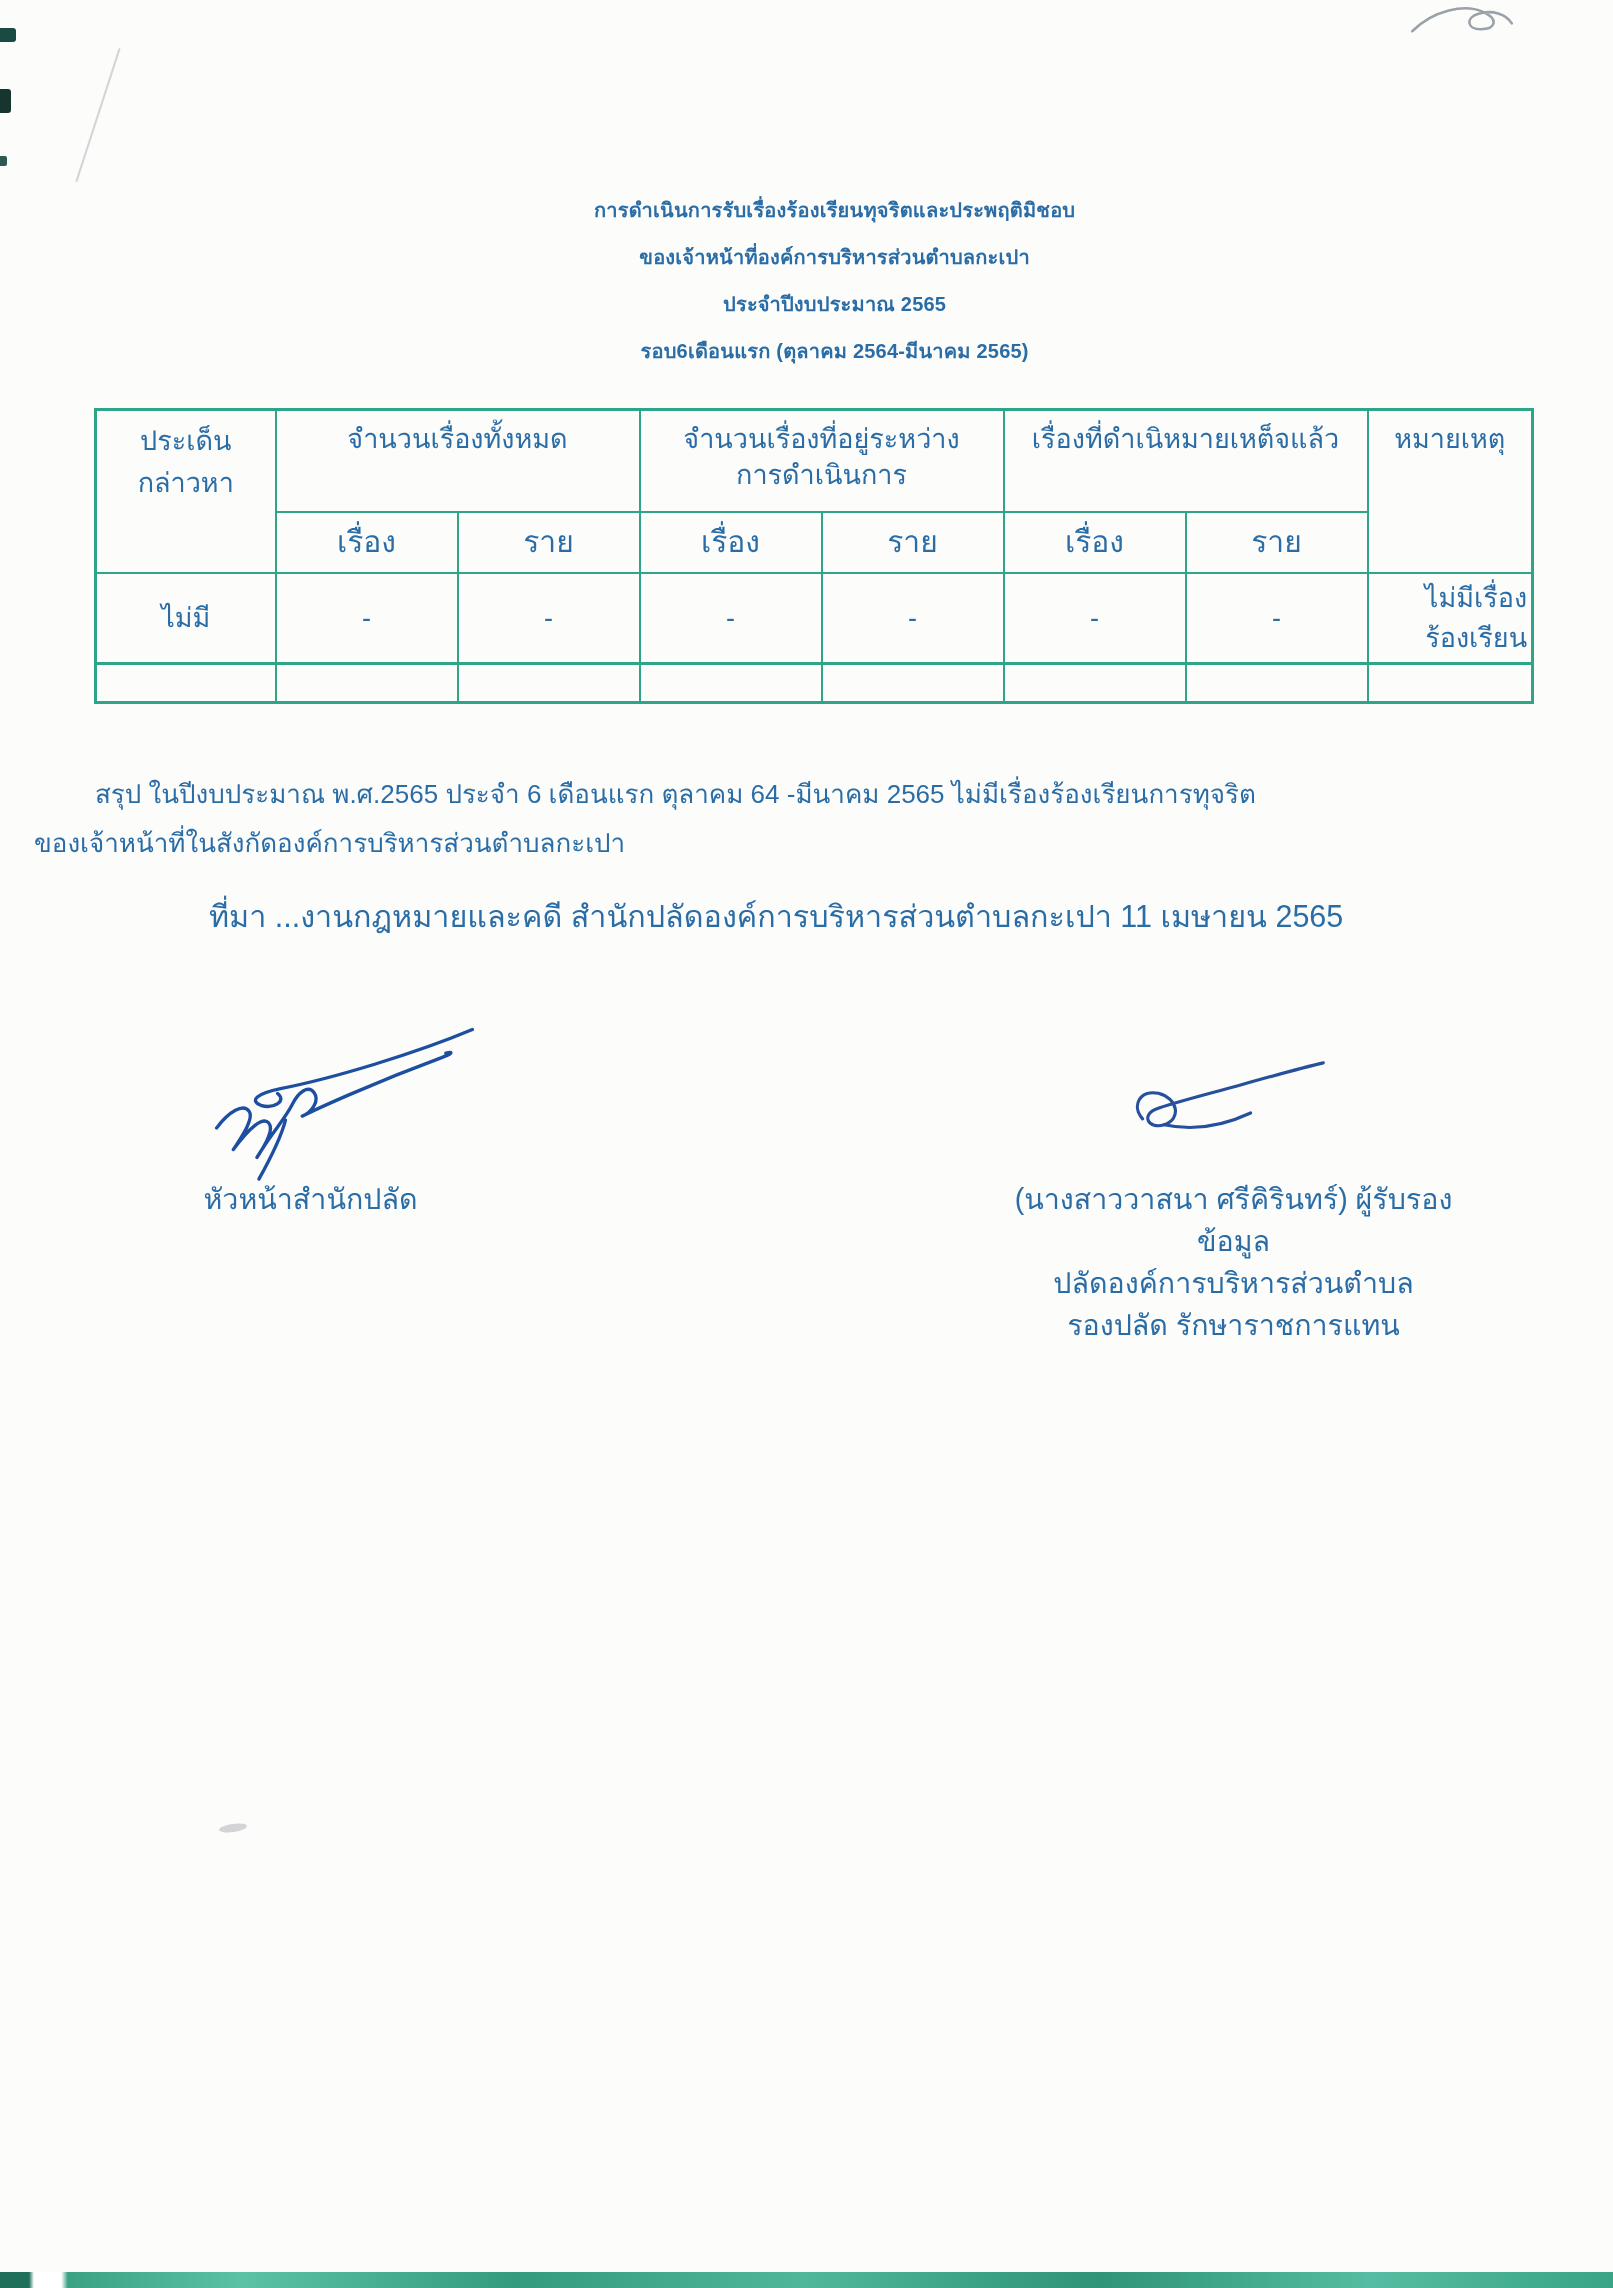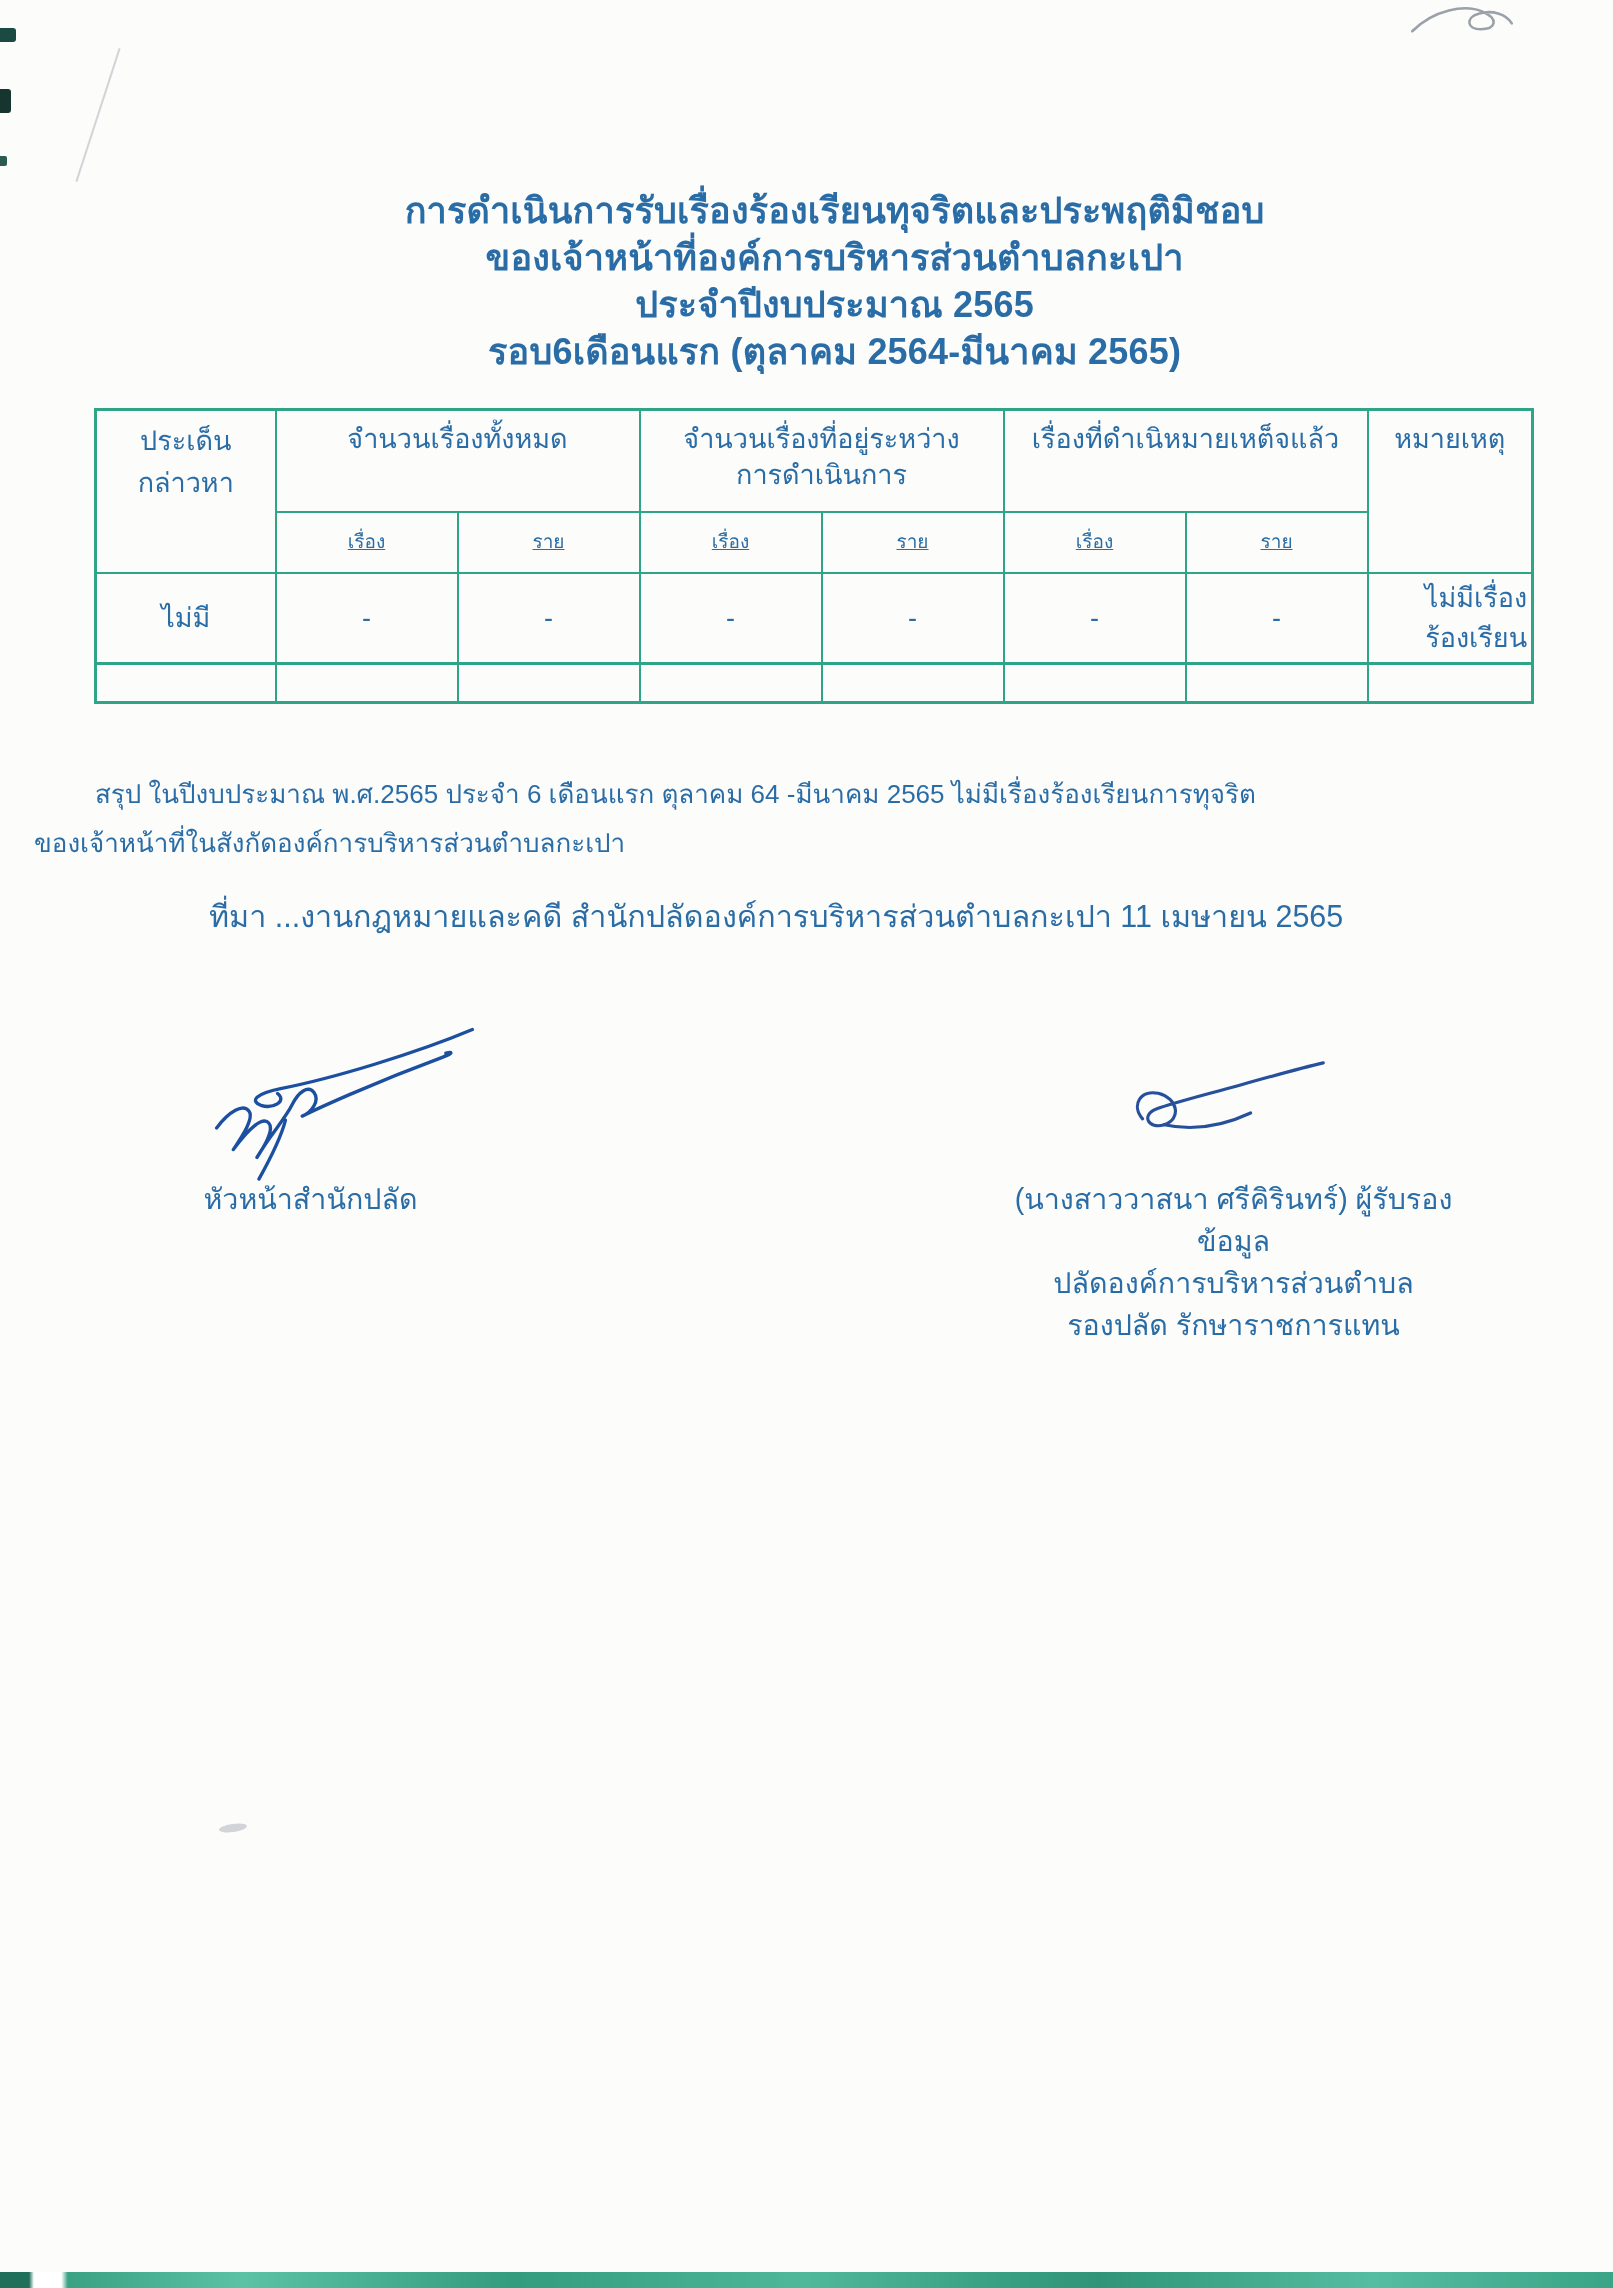--- a/index.html
+++ b/index.html
@@ -18,41 +18,41 @@
     font-family:"Liberation Sans",sans-serif;
     color:var(--text);
     overflow:hidden;
   }
   .abs{position:absolute;}
 
   
   .title-block{
     top:187px;left:69px;right:13.8px;
     text-align:center;
-    font-size:36px;line-height:47px;font-weight:600;
+    font-size:20px;line-height:47px;font-weight:600;
     letter-spacing:0.2px;
   }
 
   
   .doc-table{
     position:absolute;left:94px;top:408px;width:1438px;
     border-collapse:collapse;table-layout:fixed;
     border:3px solid var(--table_border);
   }
   .doc-table td{
     border:2px solid var(--table_border);
     font-size:27px;
     text-align:center;
     vertical-align:middle;
     padding:3.9px 5.9px;
     white-space:pre-line;
     line-height:1.35;
   }
   .doc-table tr.r1 td{vertical-align:top;padding-top:9.9px;height:102px;}
-  .doc-table tr.r2 td{height:61px;font-size:19px;text-decoration:underline;}
+  .doc-table tr.r2 td{height:61px;font-size:30px;}
   .doc-table tr.r3 td{height:91px;border-bottom-width:3px;}
   .doc-table tr.r4 td{height:39px;}
   .doc-table td.issue-head{vertical-align:top;padding-top:13.8px;line-height:1.55;}
   .doc-table tr.r3 td.remark-cell{
     vertical-align:top;text-align:right;padding:5.9px 3.9px 0 9.9px;line-height:1.45;
   }
 
   
   .summary-block{
     left:34px;top:770px;width:1542px;

